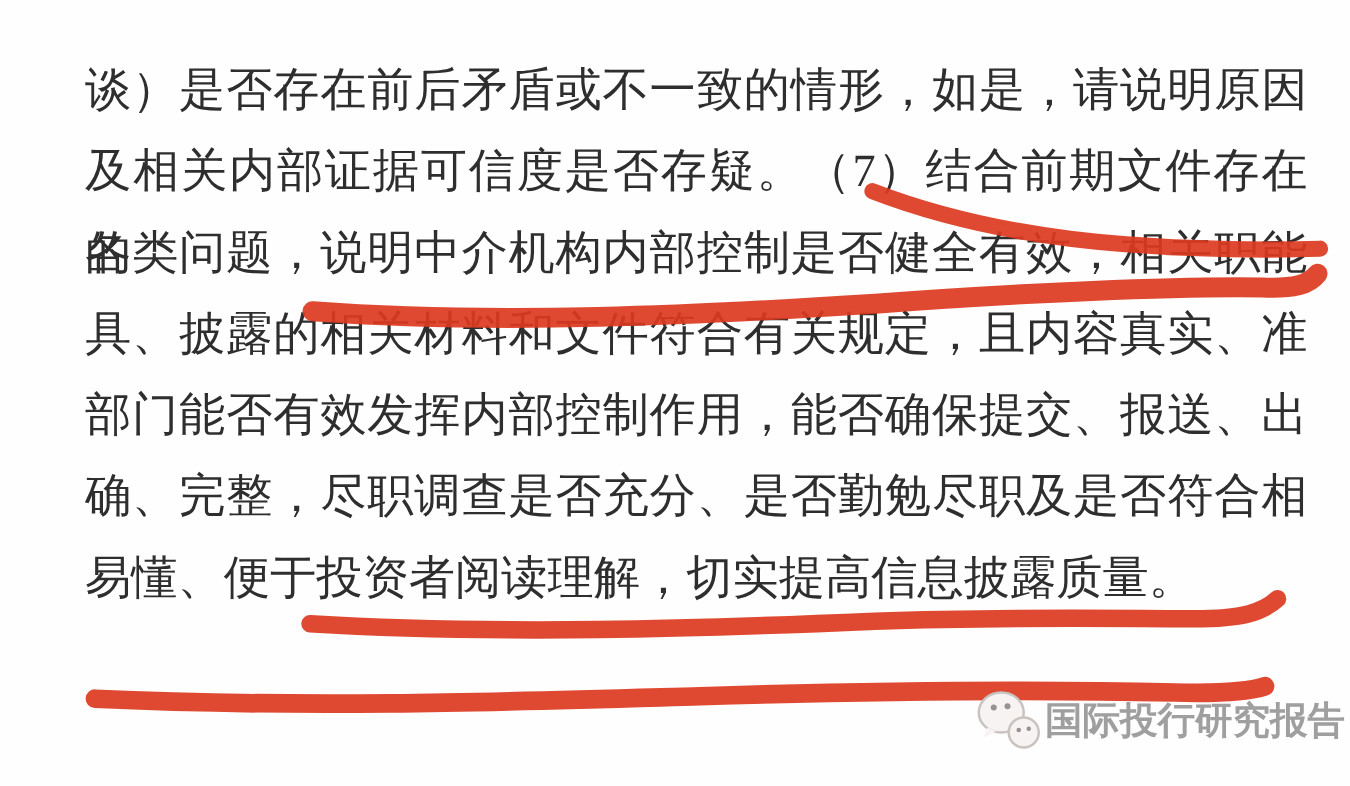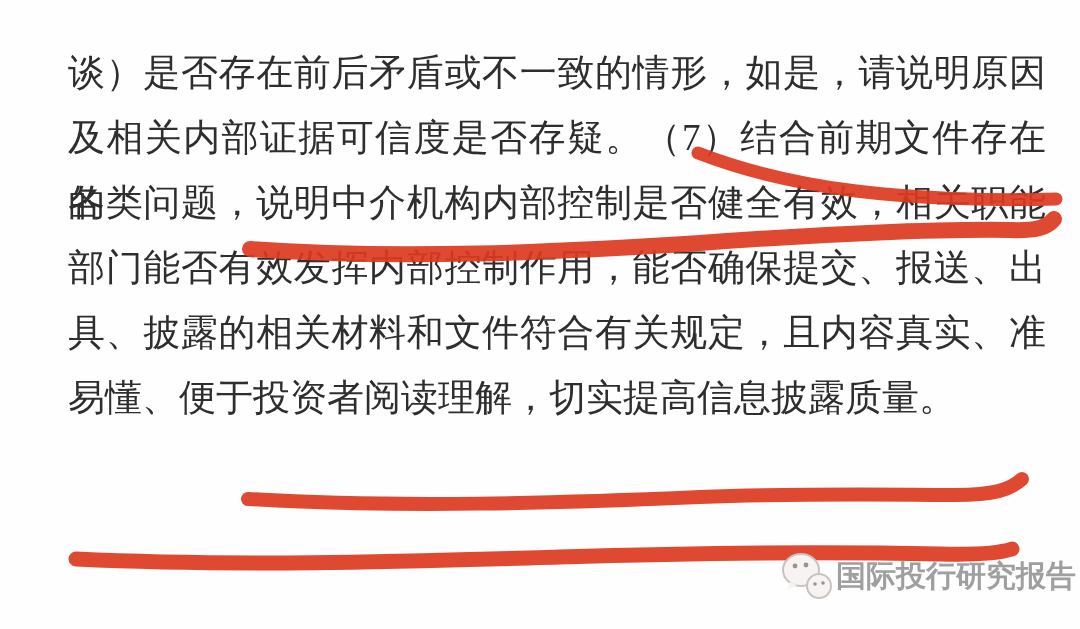--- a/index.html
+++ b/index.html
@@ -77,22 +77,23 @@
 </style>
 </head>
 <body>
 
 <div class="page">
 
   <div class="doc-text">
     <div class="doc-line">谈）是否存在前后矛盾或不一致的情形，如是，请说明原因</div>
     <div class="doc-line">及相关内部证据可信度是否存疑。（7）结合前期文件存在的</div>
     <div class="doc-line">各类问题，说明中介机构内部控制是否健全有效，相关职能</div>
+    <div class="doc-line">具、披露的相关材料和文件符合有关规定，且内容真实、准</div>
     <div class="doc-line">部门能否有效发挥内部控制作用，能否确保提交、报送、出</div>
-    <div class="doc-line">具、披露的相关材料和文件符合有关规定，且内容真实、准</div>
+    <div class="doc-line">确、完整，尽职调查是否充分、是否勤勉尽职及是否符合相</div>
     <div class="doc-line last">易懂、便于投资者阅读理解，切实提高信息披露质量。</div>
   </div>
 
   <svg class="strokes" viewBox="0 0 1080 629" xmlns="http://www.w3.org/2000/svg">
     <path stroke-width="13" d="M698,153 C750,173 800,184 856,191 C912,198 990,201 1056,199" stroke="#dc3a20"></path>
     <path stroke-width="16" d="M250,249 C400,260 560,252 700,243 C820,234 940,229 1010,230 C1035,231 1047,228 1054,219" stroke="#dc3a20"></path>
     <path stroke-width="14" d="M248,499 C400,508 560,503 700,497 C810,493 900,495 955,495 C994,495 1010,490 1022,479" stroke="#dc3a20"></path>
     <path stroke-width="15" d="M76,559 C250,567 420,561 560,557 C720,552 850,552 940,554 C980,555 1000,553 1012,549" stroke="#dc3a20"></path>
   </svg>
 

